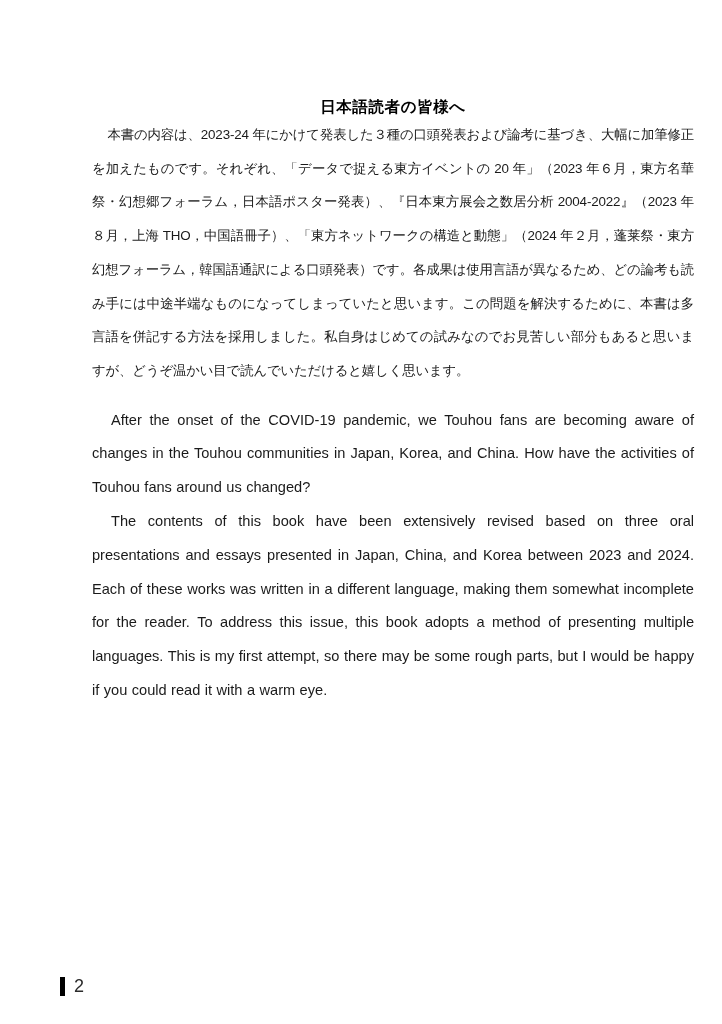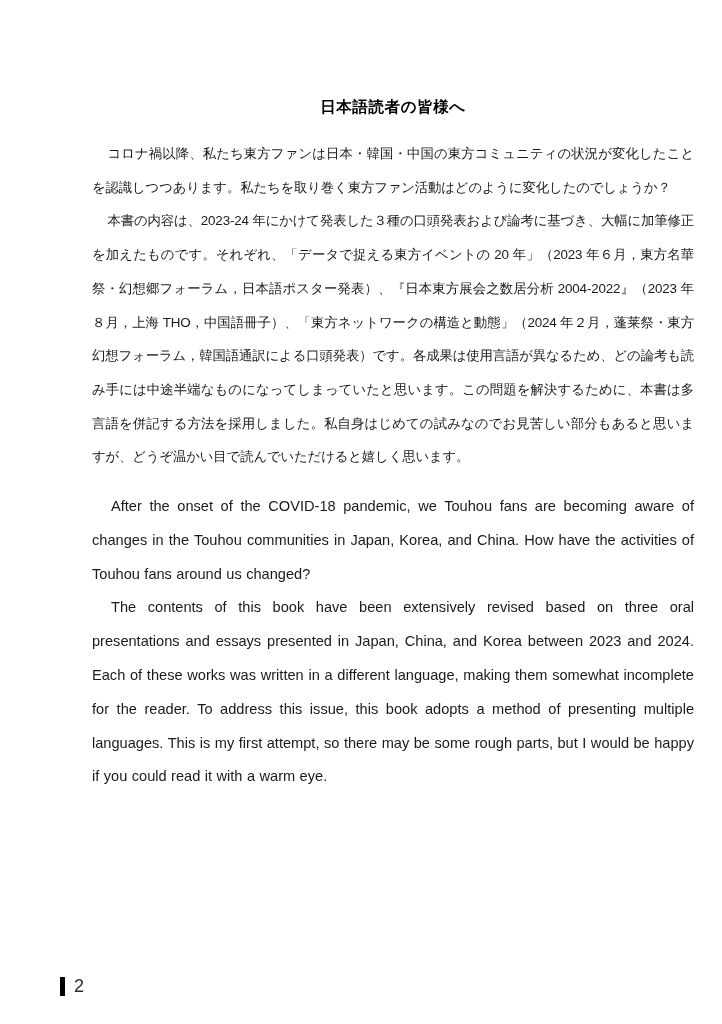--- a/index.html
+++ b/index.html
@@ -111,26 +111,25 @@
 </style>
 </head>
 <body>
 
 <div class="page">
 
   <div class="content">
 
     <h2 class="section-heading heading-ja">日本語読者の皆様へ</h2>
 
-    <p class="para para-ja first">コロナ禍以降、私たち東方ファンは日本・韓国・中国の東方コミュニティの状況が変化したことを認識しつつあります。私たちを取り巻く東方ファン活動はどのように変化したのでしょうか？</p>
 
     <p class="para para-ja">本書の内容は、2023-24 年にかけて発表した３種の口頭発表および論考に基づき、大幅に加筆修正を加えたものです。それぞれ、「データで捉える東方イベントの 20 年」（2023 年６月，東方名華祭・幻想郷フォーラム，日本語ポスター発表）、『日本東方展会之数居分析 2004-2022』（2023 年８月，上海 THO，中国語冊子）、「東方ネットワークの構造と動態」（2024 年２月，蓬莱祭・東方幻想フォーラム，韓国語通訳による口頭発表）です。各成果は使用言語が異なるため、どの論考も読み手には中途半端なものになってしまっていたと思います。この問題を解決するために、本書は多言語を併記する方法を採用しました。私自身はじめての試みなのでお見苦しい部分もあると思いますが、どうぞ温かい目で読んでいただけると嬉しく思います。</p>
 
 
-    <p class="para para-en first">After the onset of the COVID-18 pandemic, we Touhou fans are becoming aware of changes in the Touhou communities in Japan, Korea, and China. How have the activities of Touhou fans around us changed?</p>
+    <p class="para para-en first">After the onset of the COVID-19 pandemic, we Touhou fans are becoming aware of changes in the Touhou communities in Japan, Korea, and China. How have the activities of Touhou fans around us changed?</p>
 
     <p class="para para-en last-block">The contents of this book have been extensively revised based on three oral presentations and essays presented in Japan, China, and Korea between 2023 and 2024. Each of these works was written in a different language, making them somewhat incomplete for the reader. To address this issue, this book adopts a method of presenting multiple languages. This is my first attempt, so there may be some rough parts, but I would be happy if you could read it with a warm eye.</p>
 
   </div>
 
   <div class="footer">
     <span class="page-marker"></span>
     <span class="page-number">2</span>
   </div>
 

